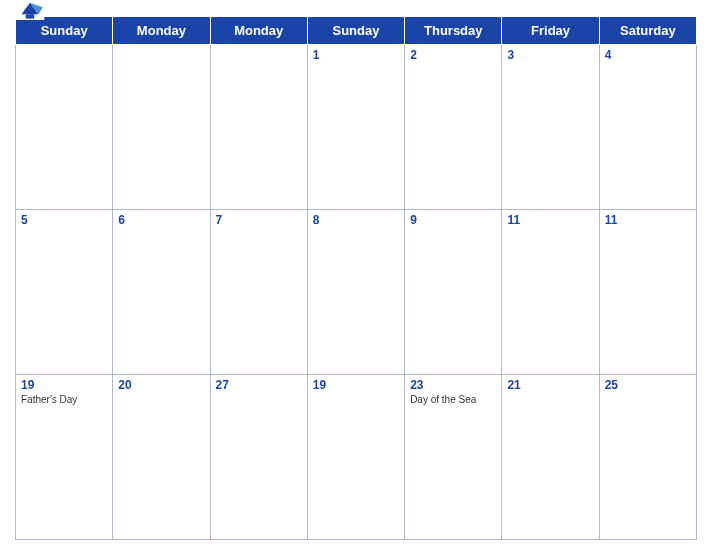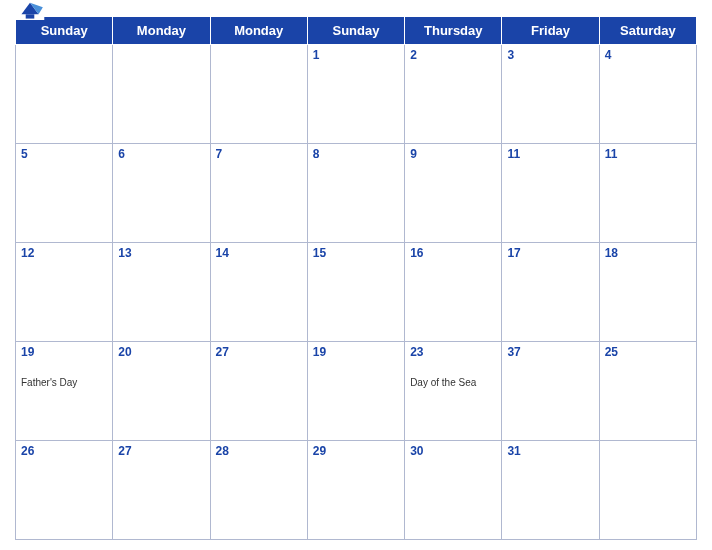--- a/index.html
+++ b/index.html
@@ -88,21 +88,21 @@
     .day-num {
       font-size: 12px;
       font-weight: bold;
       color: #1a44a8;
       display: block;
     }
 
     .event {
       font-size: 10px;
       color: #333;
-      margin-top: 18px;
+      margin-top: 2px;
       display: block;
     }
   </style>
 </head>
 <body>
 
 <div class="header">
   <div class="logo">
     <svg class="logo-icon" viewBox="0 0 40 28">
       <rect x="0" y="0" width="40" height="28" fill="white"></rect>
@@ -167,81 +167,37 @@
         </td>
         <td>
           <span class="day-num">11</span>
         </td>
         <td>
           <span class="day-num">11</span>
         </td>
       </tr>
       <tr>
         <td>
-          <span class="day-num">12</span>
-        </td>
-        <td>
-          <span class="day-num">13</span>
-        </td>
-        <td>
-          <span class="day-num">14</span>
-        </td>
-        <td>
-          <span class="day-num">15</span>
-        </td>
-        <td>
-          <span class="day-num">16</span>
-        </td>
-        <td>
-          <span class="day-num">17</span>
-        </td>
-        <td>
-          <span class="day-num">18</span>
-        </td>
-      </tr>
-      <tr>
-        <td>
           <span class="day-num">19</span>
           <span class="event">Father's Day</span>
         </td>
         <td>
           <span class="day-num">20</span>
         </td>
         <td>
           <span class="day-num">27</span>
         </td>
         <td>
           <span class="day-num">19</span>
         </td>
         <td>
           <span class="day-num">23</span>
           <span class="event">Day of the Sea</span>
         </td>
         <td>
-          <span class="day-num">37</span>
+          <span class="day-num">21</span>
         </td>
         <td>
           <span class="day-num">25</span>
         </td>
-      </tr>
-      <tr>
-        <td>
-          <span class="day-num">26</span>
-        </td>
-        <td>
-          <span class="day-num">27</span>
-        </td>
-        <td>
-          <span class="day-num">28</span>
-        </td>
-        <td>
-          <span class="day-num">29</span>
-        </td>
-        <td>
-          <span class="day-num">30</span>
-        </td>
-        <td>
-          <span class="day-num">31</span>
-        </td>
-        <td></td>
       </tr>
     </tbody>
 </table>
 
 </body></html>

